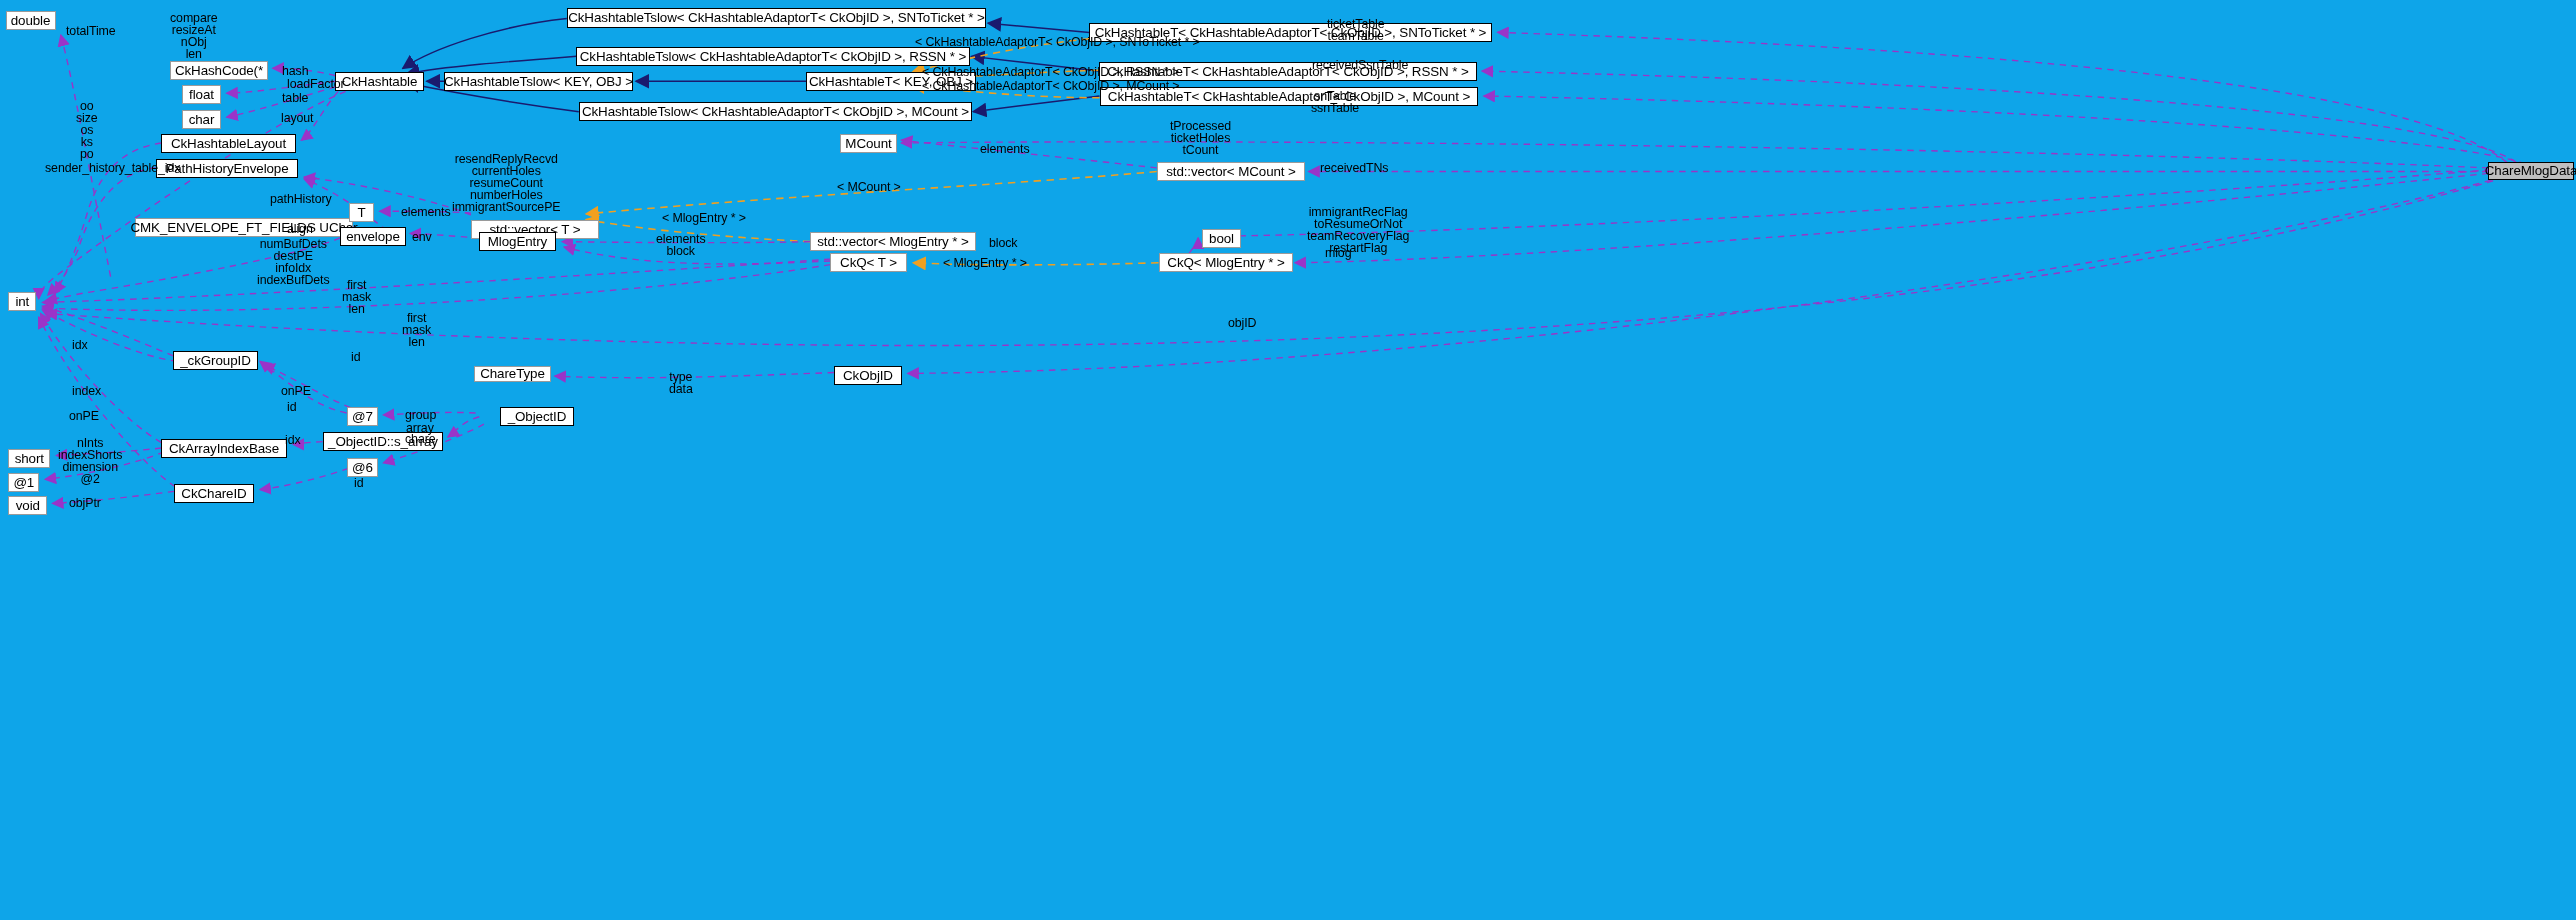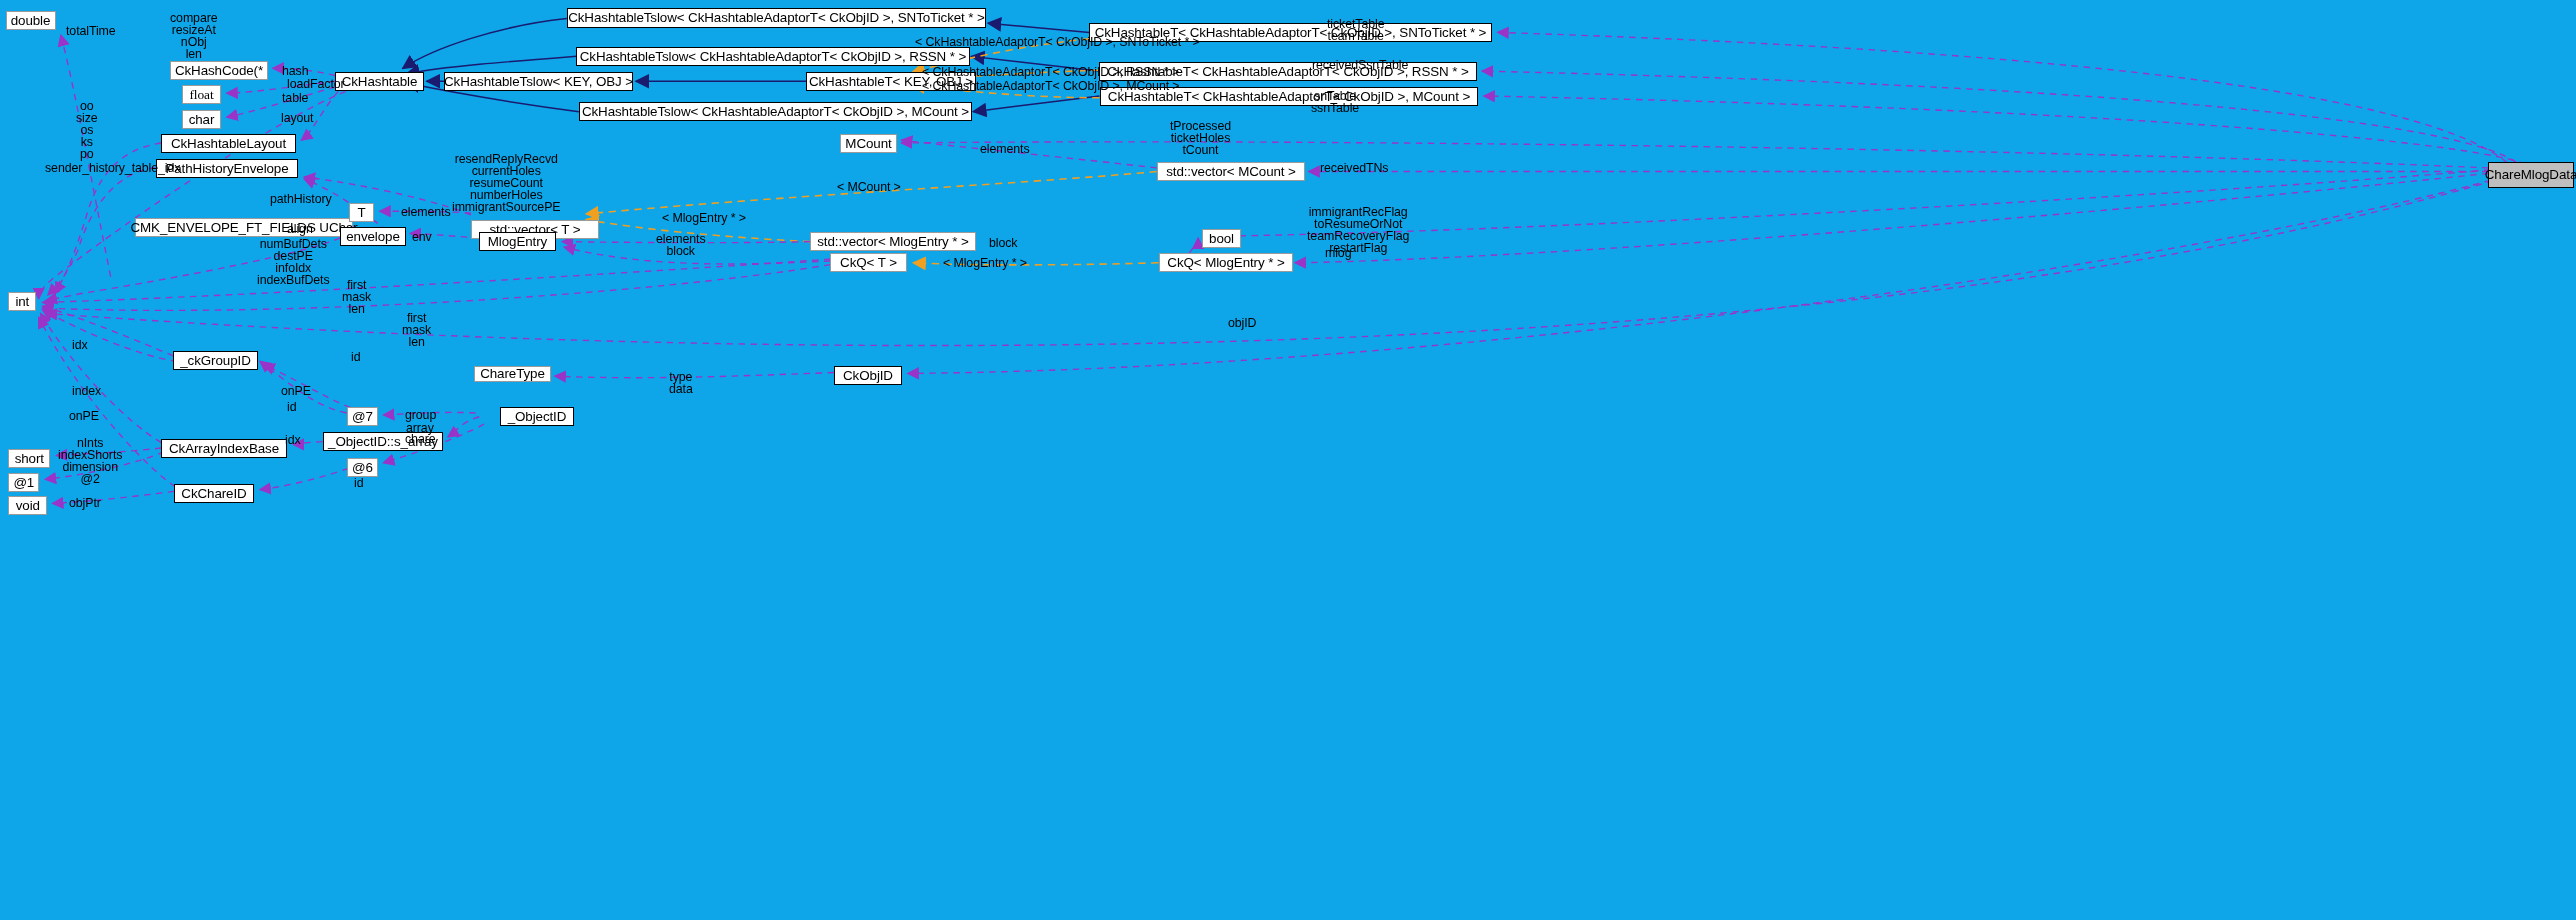--- a/index.html
+++ b/index.html
@@ -179,21 +179,21 @@
     </g>
   </svg>
 
   <div id="nodes-container">
       <div class="node light" style="left: 5.5px; top: 11px; width: 50px; height: 19.4px;">
         <span>double</span>
       </div>
       <div class="node light" style="left: 170px; top: 61px; width: 98px; height: 19.4px;">
         <span>CkHashCode(*</span>
       </div>
-      <div class="node light" style="left: 182px; top: 85px; width: 39px; height: 19.4px; font-family: Liberation Serif, serif;">
+      <div class="node light" style="left: 182px; top: 85px; width: 39px; height: 19.4px;">
         <span>float</span>
       </div>
       <div class="node light" style="left: 182px; top: 110px; width: 39px; height: 19.4px;">
         <span>char</span>
       </div>
       <div class="node solid" style="left: 161px; top: 134px; width: 135px; height: 19.4px;">
         <span>CkHashtableLayout</span>
       </div>
       <div class="node solid" style="left: 156px; top: 159px; width: 142px; height: 19.4px;">
         <span>PathHistoryEnvelope</span>
@@ -290,21 +290,21 @@
       </div>
       <div class="node solid" style="left: 1089px; top: 23px; width: 403px; height: 19.4px;">
         <span>CkHashtableT&lt; CkHashtableAdaptorT&lt; CkObjID &gt;, SNToTicket * &gt;</span>
       </div>
       <div class="node solid" style="left: 1099px; top: 62px; width: 378px; height: 19.4px;">
         <span>CkHashtableT&lt; CkHashtableAdaptorT&lt; CkObjID &gt;, RSSN * &gt;</span>
       </div>
       <div class="node solid" style="left: 1100px; top: 87px; width: 378px; height: 19.4px;">
         <span>CkHashtableT&lt; CkHashtableAdaptorT&lt; CkObjID &gt;, MCount &gt;</span>
       </div>
-      <div class="node focus" style="left: 2488px; top: 162px; width: 86px; height: 26px;">
+      <div class="node focus" style="left: 2488px; top: 162px; width: 86px; height: 18px;">
         <span>ChareMlogData</span>
       </div>
     </div>
 
   <div id="labels-container">
       <div class="edge-label left" style="left: 66px; top: 25px;">totalTime</div>
       <div class="edge-label center" style="left: 170px; top: 12px;">compare
 resizeAt
 nObj
 len</div>

